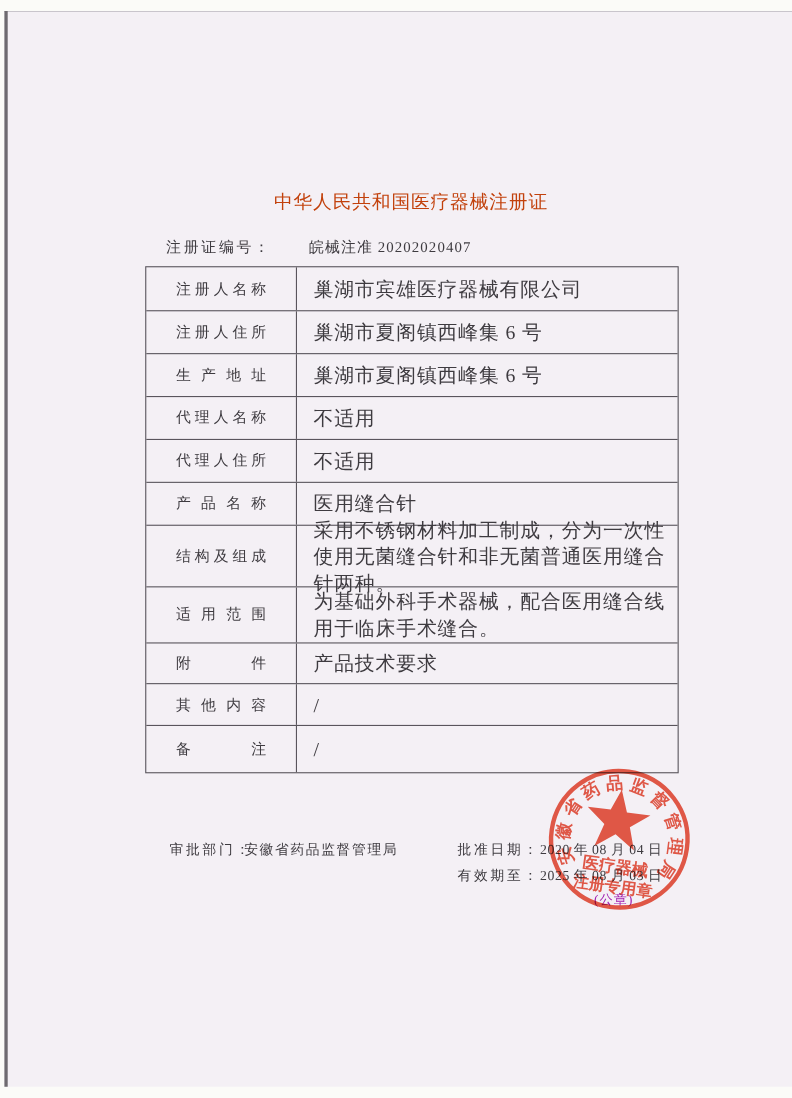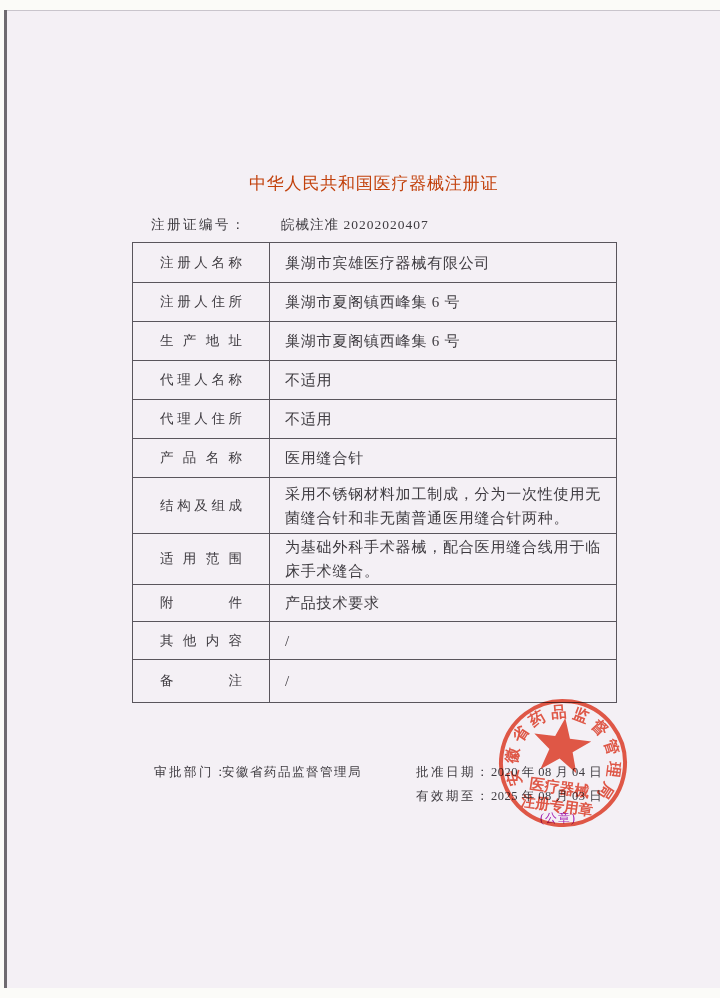--- a/index.html
+++ b/index.html
@@ -17,21 +17,21 @@
 
   .reg-table { position:absolute; left:128px; top:232px; width:485px;
                border:1px solid #59555c; color:#3e3b40; }
   .trow { display:flex; border-top:1px solid #59555c; }
   .trow:first-child { border-top:none; }
   .tlabel { width:137px; flex:none; border-right:1px solid #59555c;
             display:flex; align-items:center; }
   .tlabel span { display:block; width:82px; margin:16px auto; font-size:13.5px;
                  text-align:justify; text-align-last:justify; white-space:nowrap; }
   .tvalue { flex:1; display:flex; align-items:center; padding:4px 10px 4px 15px;
-            font-size:15px; letter-spacing:0.8px; line-height:24px; }
+            font-size:18px; letter-spacing:0.8px; line-height:24px; }
   .h39{height:39px} .h55{height:55px} .h56{height:56px} .h51{height:51px}
   .h37{height:37px} .h38{height:38px} .h43{height:43px}
 
   .footer { position:absolute; left:0; top:748px; width:100%; height:80px; color:#3e3b40; }
   .f-label { font-size:12.5px; letter-spacing:2.5px; }
   .f-value { font-size:12.5px; letter-spacing:0.5px; }
   .apr-dept-label { position:absolute; left:150px; top:6px;text-align:right; }
   .apr-dept-value { position:absolute; left:218px; top:6px; letter-spacing:1.5px; }
   .apr-date-label { position:absolute; left:412px; top:6px; }
   .apr-date-value { position:absolute; left:487px; top:6px; }

